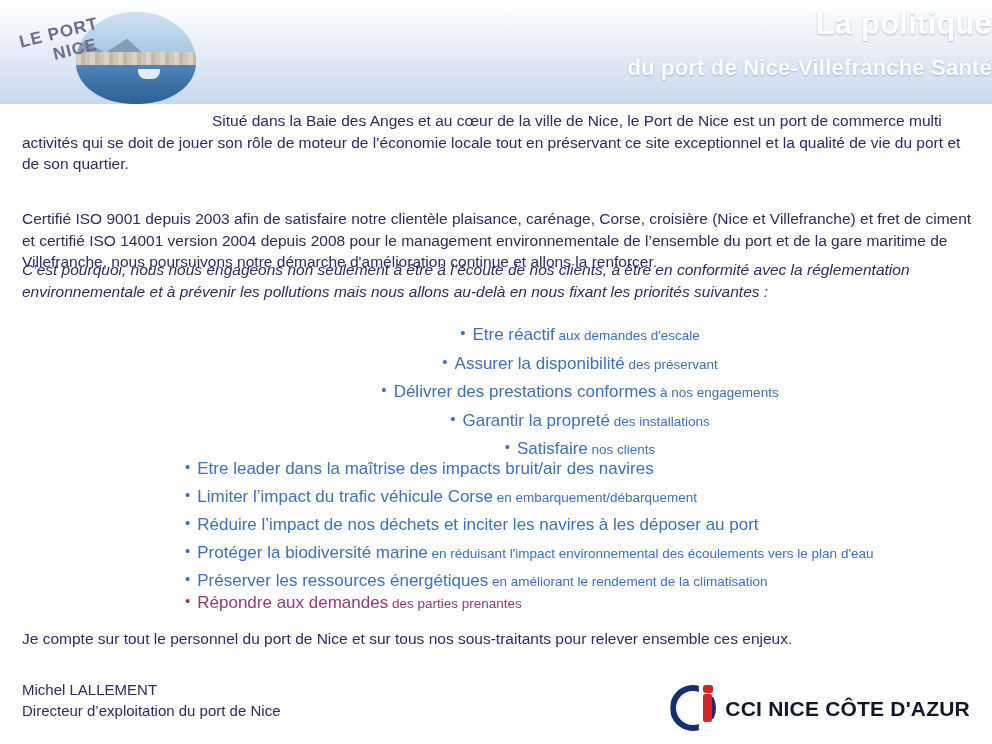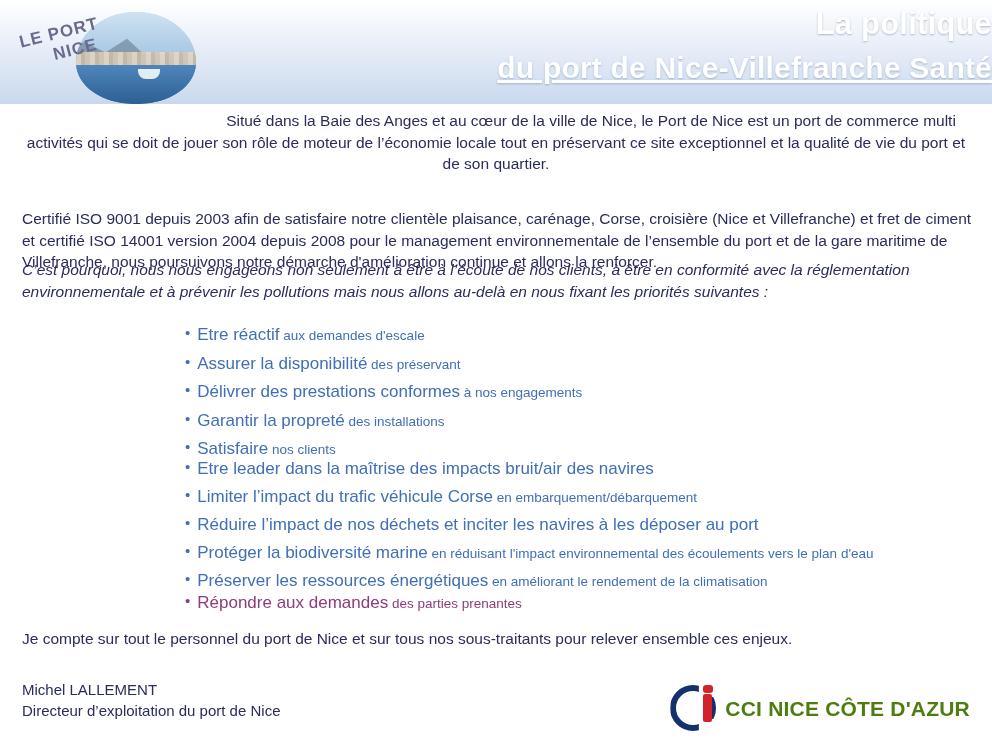--- a/index.html
+++ b/index.html
@@ -31,22 +31,21 @@
     text-align: right;
     color: #ffffff;
     font-size: 31px;
     font-weight: bold;
     line-height: 44px;
     text-shadow: 0 1px 2px rgba(120,140,170,0.55);
     letter-spacing: 0.2px;
   }
   .header-title .line2 {
     display: block;
-    font-size: 30px;
-    text-decoration: underline;
+    font-size: 22px;
   }
 
   
   .logo-wrap {
     position: absolute;
     left: 18px;
     top: 4px;
     width: 180px;
     height: 100px;
   }
@@ -111,21 +110,21 @@
     line-height: 21.5px;
     color: #2b2b5e;
     margin: 0;
   }
   .p-intro {
     position: absolute;
     left: 22px;
     top: 6px;
     width: 948px;
     text-indent: 190px;
-    text-align: center;
+    text-align: left;
   }
   .p-iso {
     position: absolute;
     left: 22px;
     top: 80px;
     width: 950px;
     margin-top: 24px;
   }
   .p-engage {
     position: absolute;
@@ -137,21 +136,21 @@
 
   
   .bullets {
     position: absolute;
     left: 185px;
     width: 790px;
     margin: 0;
     padding: 0;
     list-style: none;
   }
-  .bullets.group1 { top: 216px; }
+  .bullets.group1 { top: 216px; text-align: center; }
   .bullets.group2 { top: 350px; }
   .bullets.group3 { top: 484px; }
 
   .bullets li {
     font-size: 17px;
     line-height: 25.5px;
     color: #3f6fb5;
     white-space: nowrap;
   }
   .bullets li .dot {
@@ -229,21 +228,21 @@
     right: 3px;
     top: 0px;
     width: 10px;
     height: 8px;
     background: #d2232a;
     border-radius: 3px;
   }
   .cci-words { line-height: 1; }
   .cci-words .t1 {
     display: block;
-    color: #4d7c0f;
+    color: #0f172a;
     font-weight: bold;
     font-size: 21px;
     letter-spacing: .2px;
   }
   .cci-words .t2 {
     display: block;
     color: #16306e;
     font-weight: bold;
     font-size: 14px;
     text-align: right;

